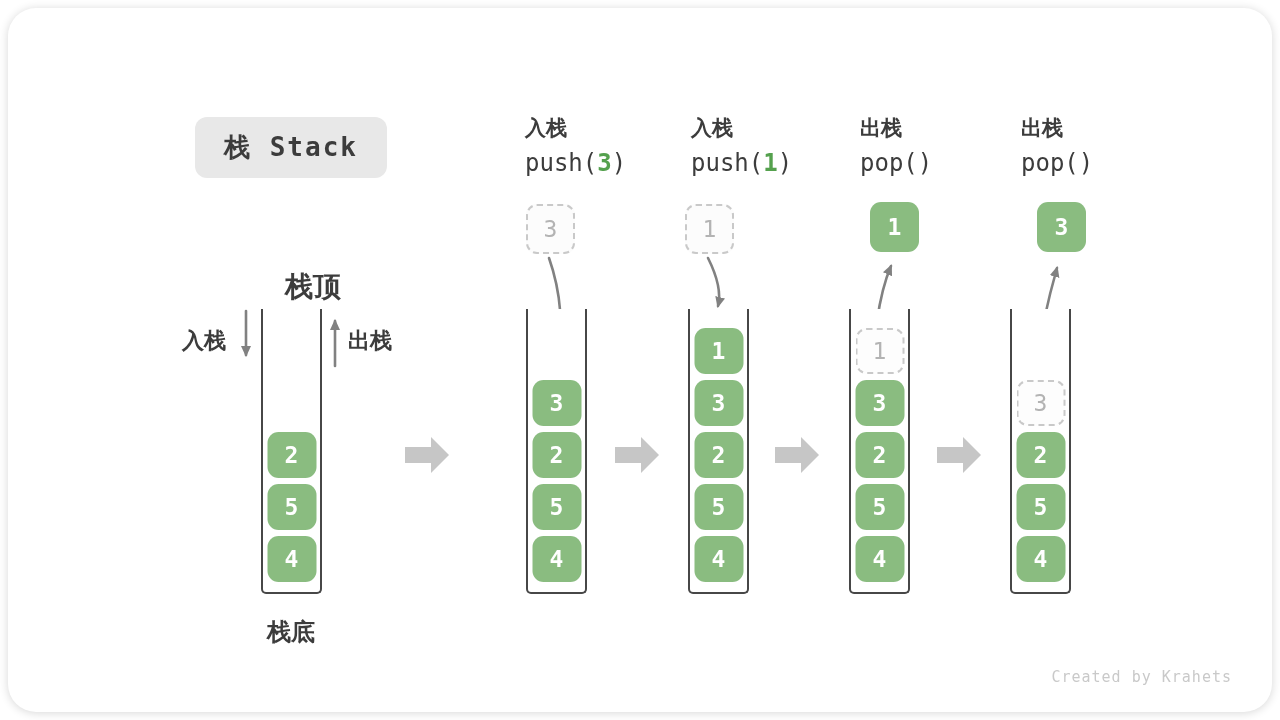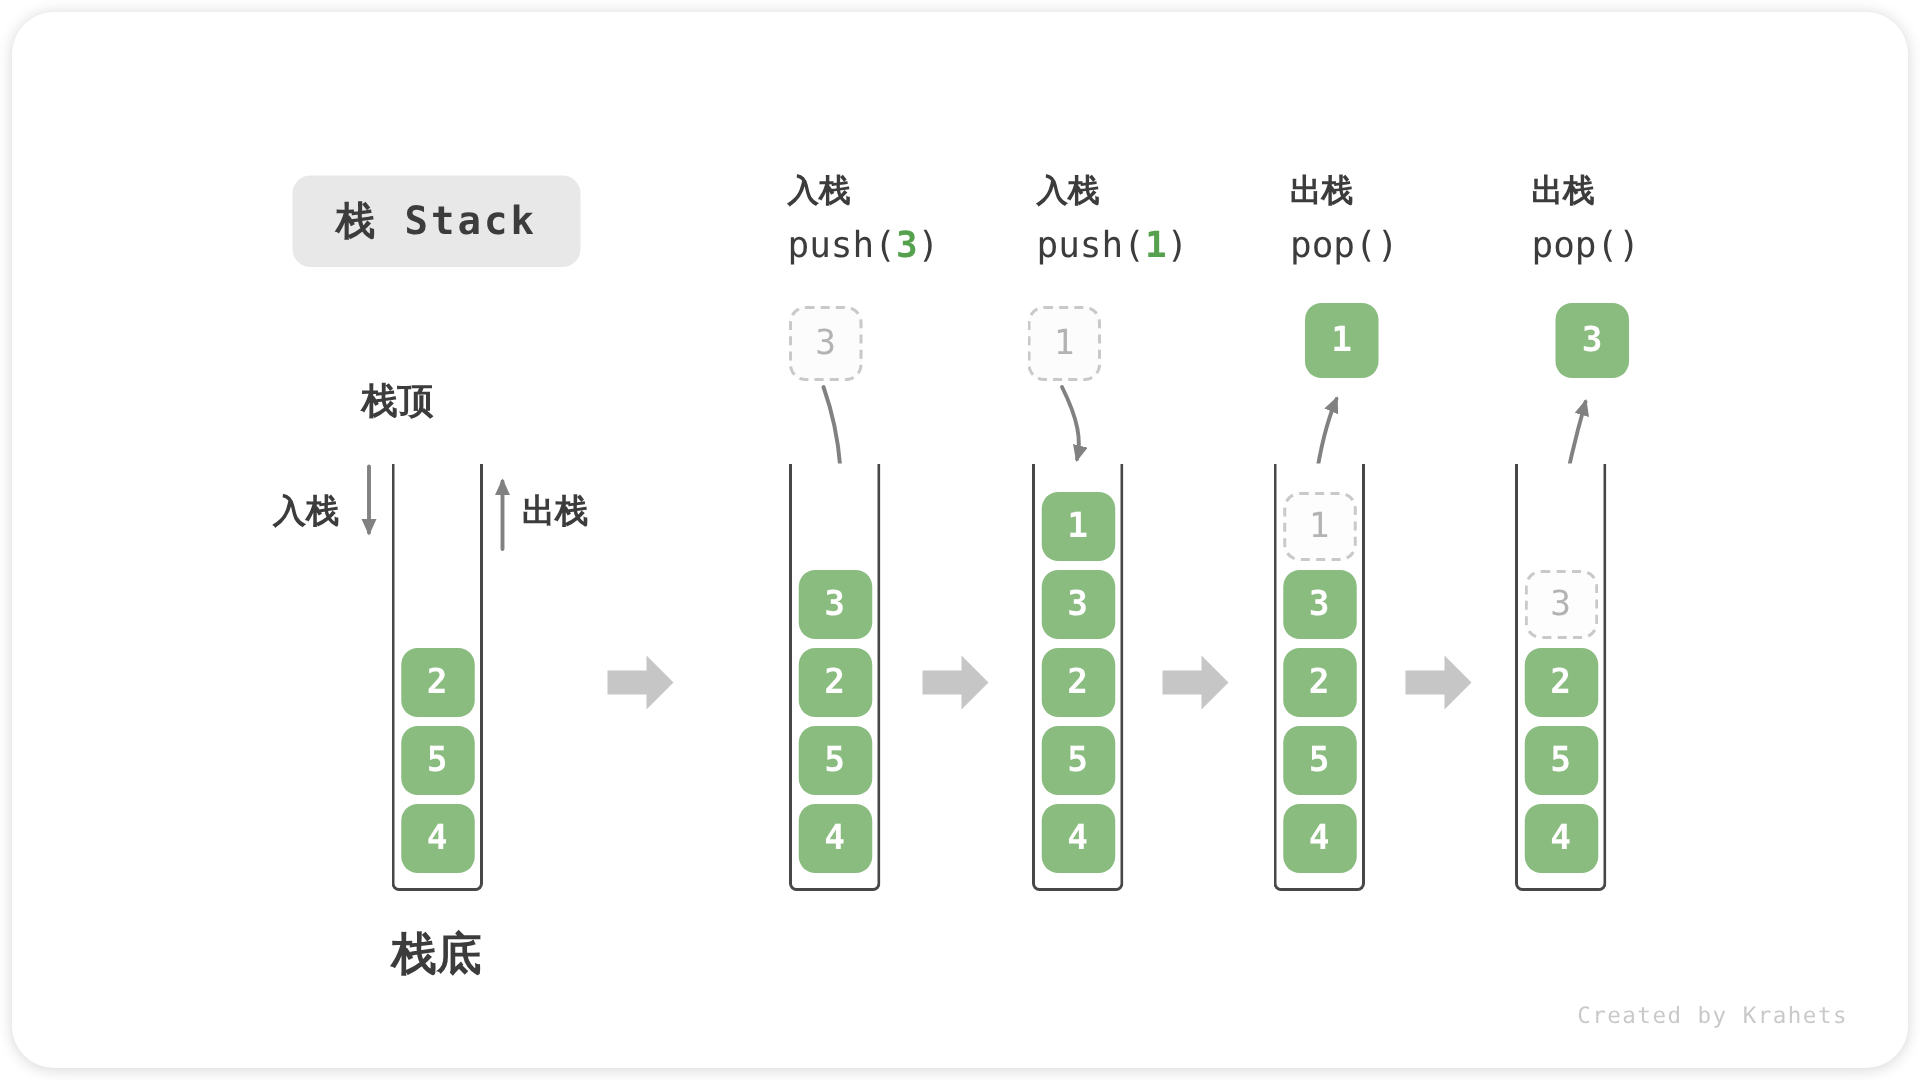--- a/index.html
+++ b/index.html
@@ -15,22 +15,22 @@
   .overlay{position:absolute;left:0;top:0;width:1280px;height:720px;pointer-events:none;}
   .thin{stroke:var(--arrow);stroke-width:2.6;fill:none;stroke-linecap:round;}
   .block{fill:var(--block-arrow);}
   #ah path{fill:var(--arrow);}
 
   .title-box{position:absolute;left:187px;top:109px;width:192px;height:61px;
     background:var(--title-bg);border-radius:12px;display:flex;align-items:center;justify-content:center;
     font-family:"DejaVu Sans Mono",monospace;font-weight:bold;font-size:26px;color:var(--text);letter-spacing:2px;}
 
   .cjk{position:absolute;font-weight:bold;color:var(--text);}
-  .lbl-top{left:233px;top:243px;width:100px;text-align:left;font-size:24px;}
-  .lbl-bottom{left:233px;top:608px;width:100px;text-align:center;font-size:30px;}
+  .lbl-top{left:233px;top:260px;width:100px;text-align:right;font-size:28px;}
+  .lbl-bottom{left:233px;top:608px;width:100px;text-align:center;font-size:24px;}
   .lbl-push-side{left:174px;top:318px;font-size:22px;}
   .lbl-pop-side{left:340px;top:318px;font-size:22px;}
 
   .op-label{position:absolute;top:107px;}
   .op-cn{font-weight:bold;font-size:21px;color:var(--text);line-height:26px;}
   .op-code{font-family:"DejaVu Sans Mono",monospace;font-size:24px;color:var(--text);margin-top:10px;line-height:24px;}
   .op-code .arg{color:var(--green-accent);font-weight:bold;}
   .opl-2{left:517px;} .opl-3{left:683px;} .opl-4{left:852px;} .opl-5{left:1013px;}
 
   .stack{position:absolute;top:301px;width:61px;height:285px;background:#fff;

